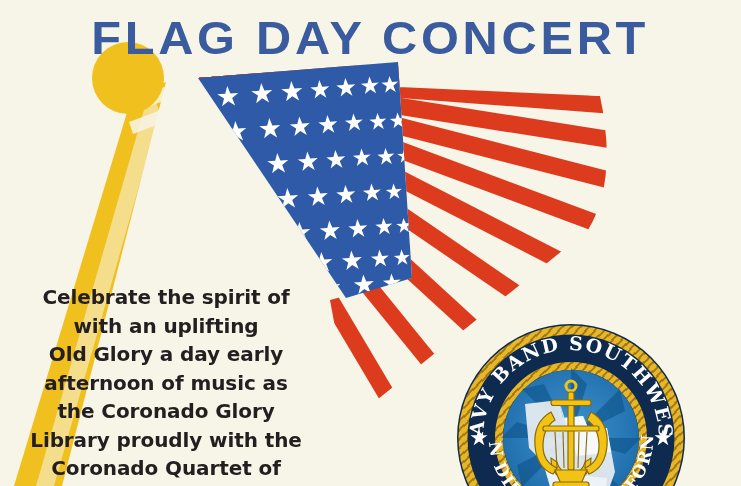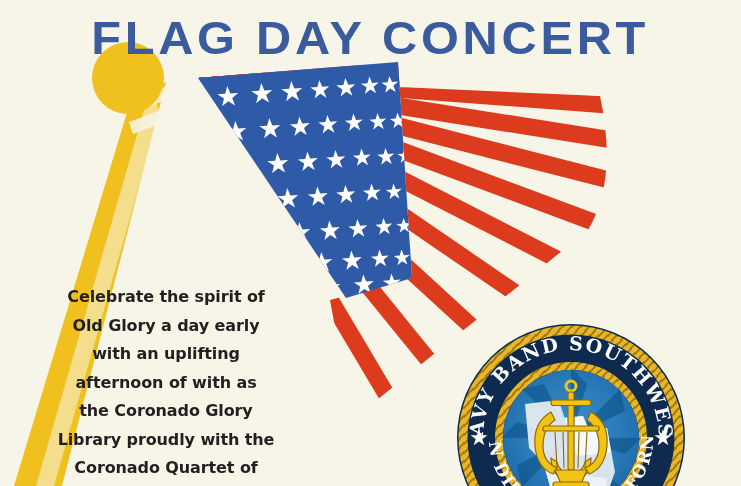--- a/index.html
+++ b/index.html
@@ -57,21 +57,21 @@
   
   #body-copy {
     position: absolute;
     left: 18px;
     top: 283px;
     width: 296px;
     z-index: 7;
     text-align: center;
     font-family: "DejaVu Sans", sans-serif;
     font-weight: 700;
-    font-size: 16px;
+    font-size: 20px;
     line-height: 28.5px;
     color: #231f20;
     letter-spacing: -0.1px;
   }
   #body-copy .line {
     display: block;
     white-space: nowrap;
   }
 
   
@@ -272,23 +272,23 @@
 
     </g>
   </svg>
 
   <div id="title-band">
     <div id="headline">FLAG DAY CONCERT</div>
   </div>
 
   <div id="body-copy">
     <span class="line">Celebrate the spirit of</span>
+    <span class="line">with an uplifting</span>
     <span class="line">Old Glory a day early</span>
-    <span class="line">with an uplifting</span>
-    <span class="line">afternoon of with as</span>
+    <span class="line">afternoon of music as</span>
     <span class="line">the Coronado Glory</span>
     <span class="line">Library proudly with the</span>
     <span class="line">Coronado Quartet of</span>
   </div>
 
   <svg id="seal" viewBox="0 0 232 232">
     <defs>
       <path id="arc-top" d="M 28,116 A 88,88 0 0 1 204,116"></path>
       <path id="arc-bottom" d="M 34,116 A 82,82 0 0 0 198,116"></path>
       <pattern id="rope-outer" patternUnits="userSpaceOnUse" width="9" height="9">

